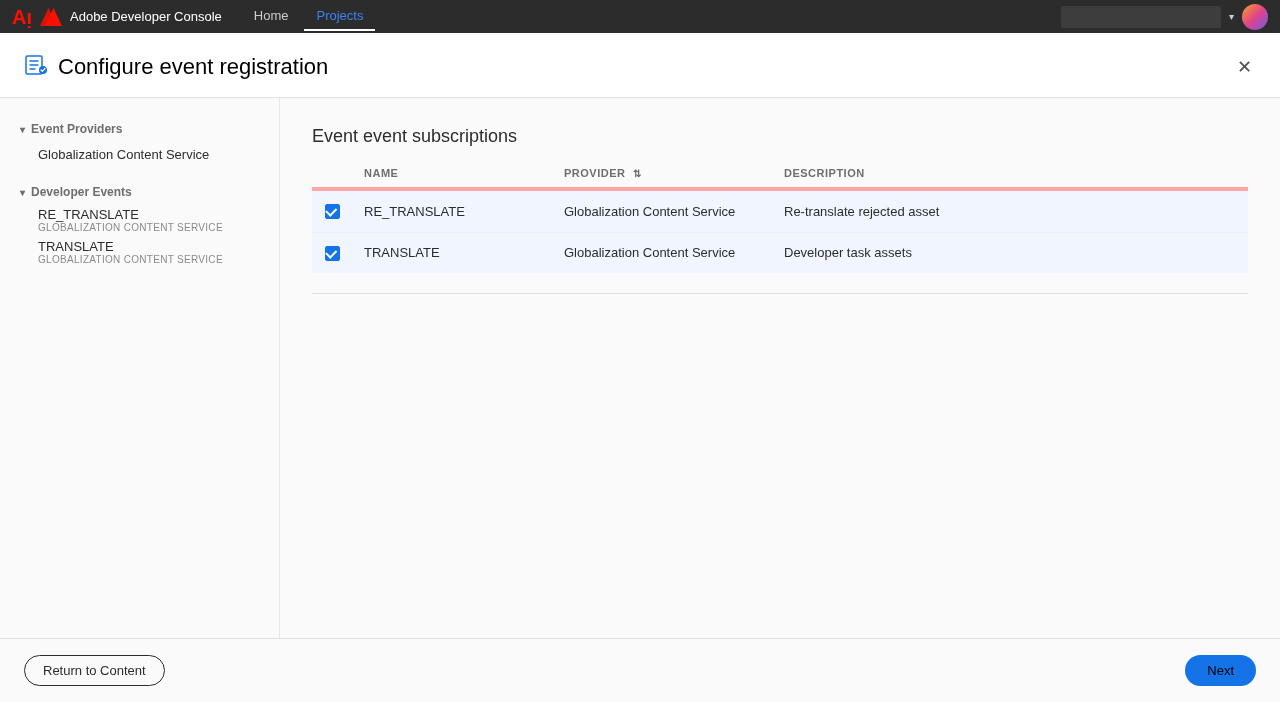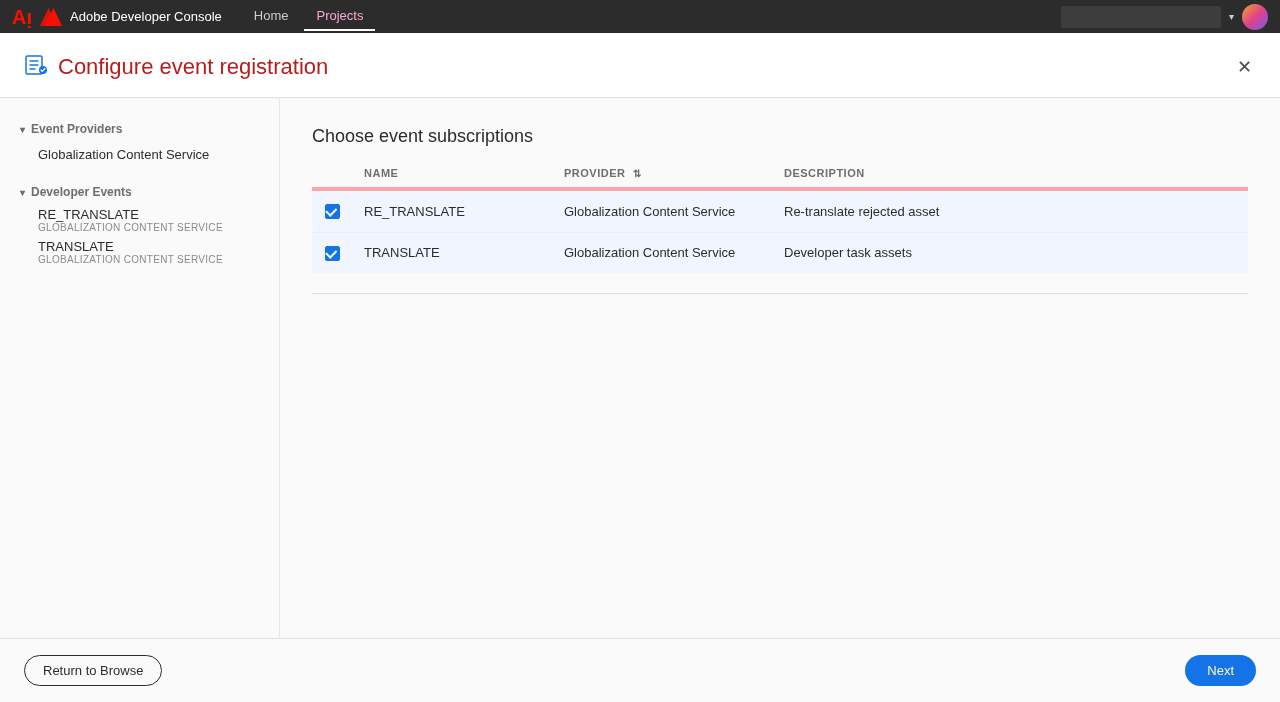--- a/index.html
+++ b/index.html
@@ -39,21 +39,21 @@
       text-align: right;
     }
     .topnav-link {
       color: #ccc;
       padding: 6px 12px;
       cursor: pointer;
       font-size: 13px;
       border-bottom: 2px solid transparent;
     }
     .topnav-link.active {
-      color: #f9a8d4;
+      color: #3b82f6;
       border-bottom: 2px solid #fff;
     }
     .topnav-right {
       display: flex;
       align-items: center;
       gap: 8px;
     }
     .search-bar {
       background: #3d3d3d;
       border: none;
@@ -108,21 +108,21 @@
       gap: 10px;
     }
     .event-reg-icon {
       color: #1473e6;
       font-size: 22px;
       line-height: 1;
     }
     .dialog-title {
       font-size: 22px;
       font-weight: 300;
-      color: #b91c1c;
+      color: #000000;
     }
     .close-btn {
       background: none;
       border: none;
       cursor: pointer;
       color: #505050;
       font-size: 18px;
       padding: 4px;
       line-height: 1;
     }
@@ -295,21 +295,21 @@
       font-size: 13px;
       color: #2c2c2c;
       cursor: pointer;
     }
     .btn-next {
       background: #1473e6;
       border: none;
       border-radius: 16px;
       padding: 8px 22px;
       font-size: 13px;
-      color: #fef9c3;
+      color: #000000;
       cursor: pointer;
       font-weight: 500;
     }
   </style>
 </head>
 <body>
 
 <nav class="topnav">
   <div class="topnav-logo">
     <span class="adobe-icon">Aᴉ</span>
@@ -369,21 +369,21 @@
             <div class="sidebar-event-provider">GLOBALIZATION CONTENT SERVICE</div>
           </div>
           <div class="sidebar-event-item">
             <div class="sidebar-event-name">TRANSLATE</div>
             <div class="sidebar-event-provider">GLOBALIZATION CONTENT SERVICE</div>
           </div>
         </div>
       </aside>
 
       <div class="content-area">
-        <h2 class="content-title">Choose event subscriptions</h2>
+        <h2 class="content-title">Event event subscriptions</h2>
 
         <table class="events-table">
           <thead>
             <tr>
               <th class="checkbox-col"></th>
               <th class="th-name">
                 <span>NAME</span>
               </th>
               <th class="th-provider">
                 <span>PROVIDER</span>
@@ -416,18 +416,18 @@
               <td>Developer task assets</td>
             </tr>
           </tbody>
         </table>
 
         <hr class="divider-line">
       </div>
     </div>
 
     <div class="dialog-footer">
-      <button class="btn-return">Return to Browse</button>
+      <button class="btn-return">Return to Content</button>
       <button class="btn-next">Next</button>
     </div>
 
   </div>
 </div>
 
 </body></html>

